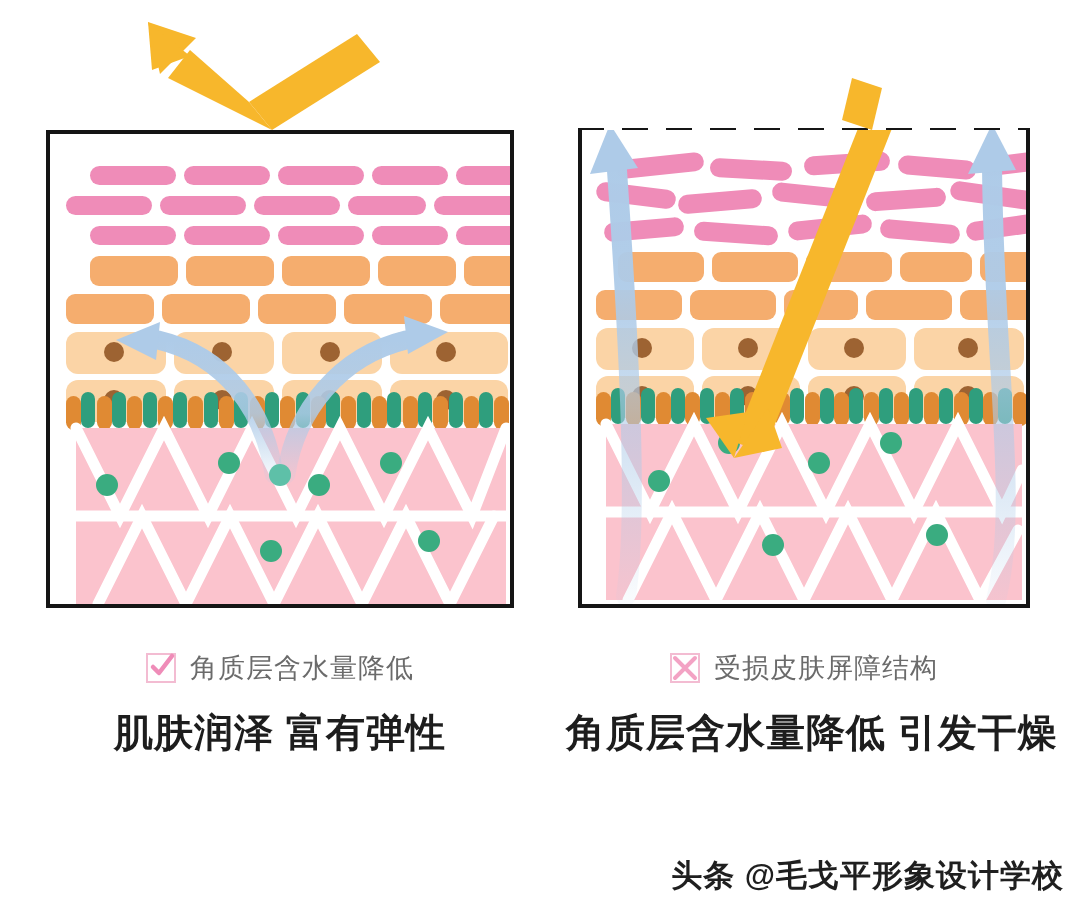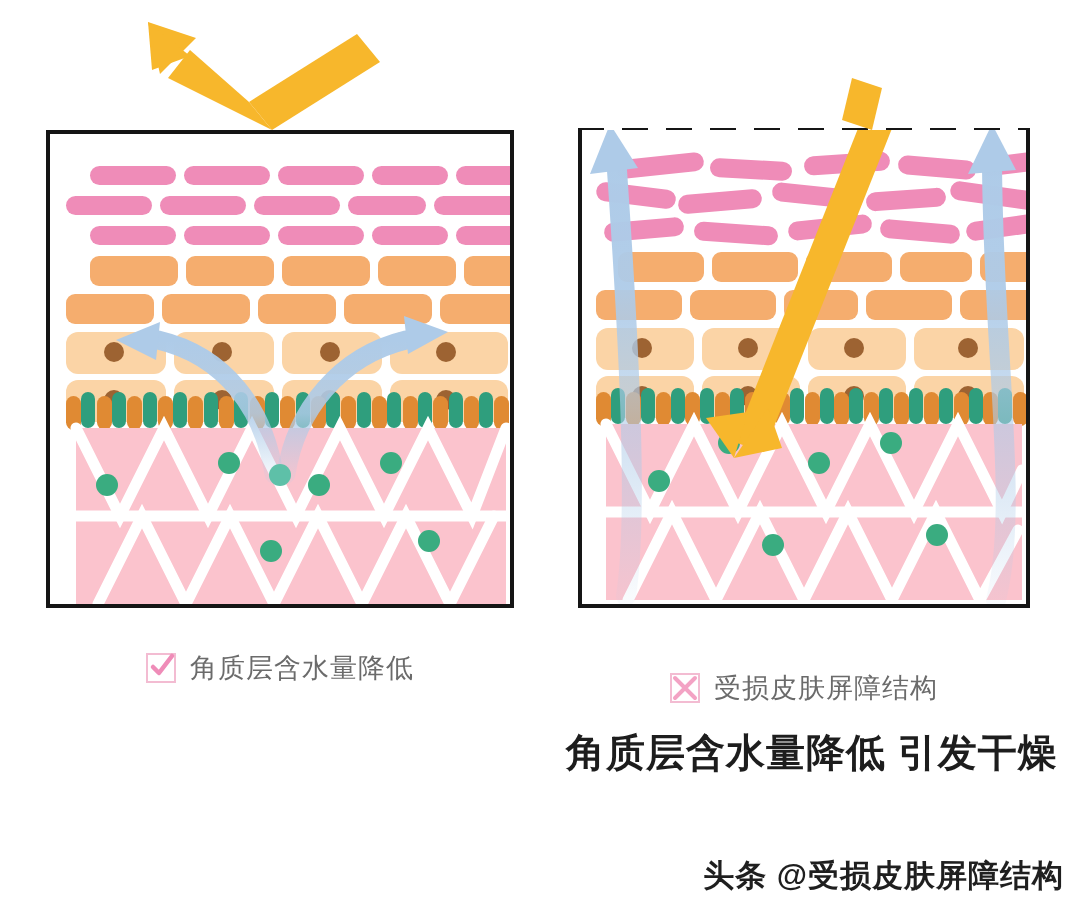--- a/index.html
+++ b/index.html
@@ -424,31 +424,32 @@
 
   <div class="caption-block" style="left:46px;top:650px;width:468px;">
     <div class="cap-row">
       <span class="markbox">
         <svg width="26" height="26" viewBox="0 0 26 26" style="position:absolute;left:0;top:-1px;">
           <path d="M5,13 L11,19 L24,2" stroke="#ef8cb8" stroke-width="4.5" fill="none" stroke-linecap="round" stroke-linejoin="round"></path>
         </svg>
       </span>
       <span class="cap-sub">角质层含水量降低</span>
     </div>
+    <div class="cap-main">肌肤润泽 富有弹性</div>
   </div>
 
-  <div class="caption-block" style="left:566px;top:650px;width:476px;margin-top:20px;">
+  <div class="caption-block" style="left:566px;top:650px;width:476px;">
     <div class="cap-row">
       <span class="markbox">
         <svg width="26" height="26" viewBox="0 0 26 26" style="position:absolute;left:0;top:0;">
           <path d="M3,3 L23,23 M23,3 L3,23" stroke="#f3a3c4" stroke-width="4" fill="none" stroke-linecap="round"></path>
         </svg>
       </span>
       <span class="cap-sub">受损皮肤屏障结构</span>
     </div>
     <div class="cap-main">角质层含水量降低 引发干燥</div>
   </div>
 
   <div class="brand" style="top:790px;">
   </div>
 
-  <div class="attribution">头条 @受损皮肤屏障结构</div>
+  <div class="attribution">头条 @毛戈平形象设计学校</div>
 </div>
 
 </body></html>

